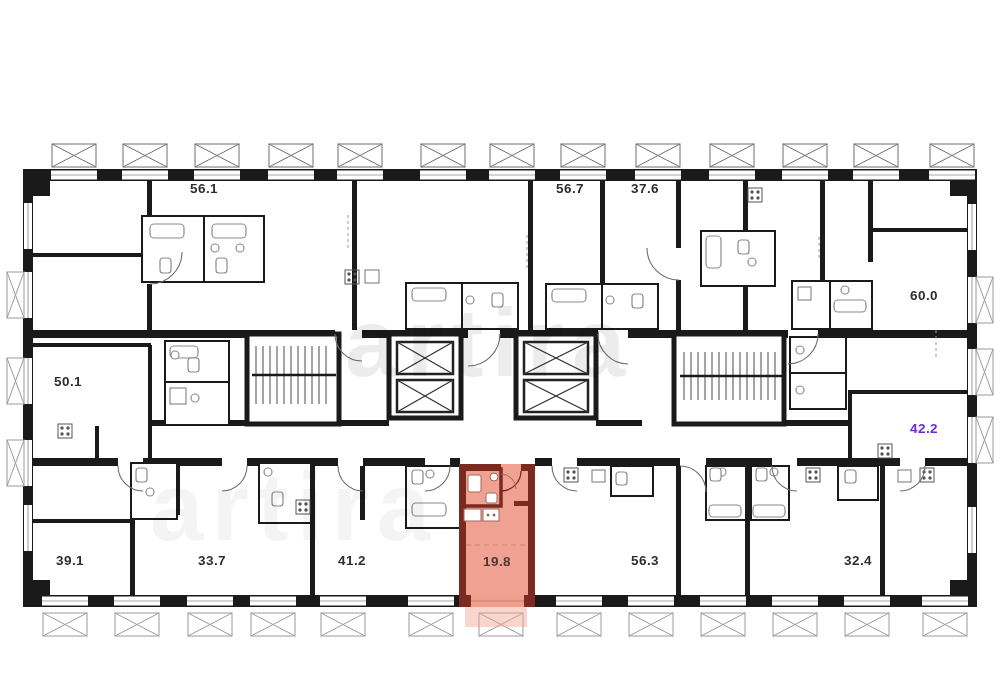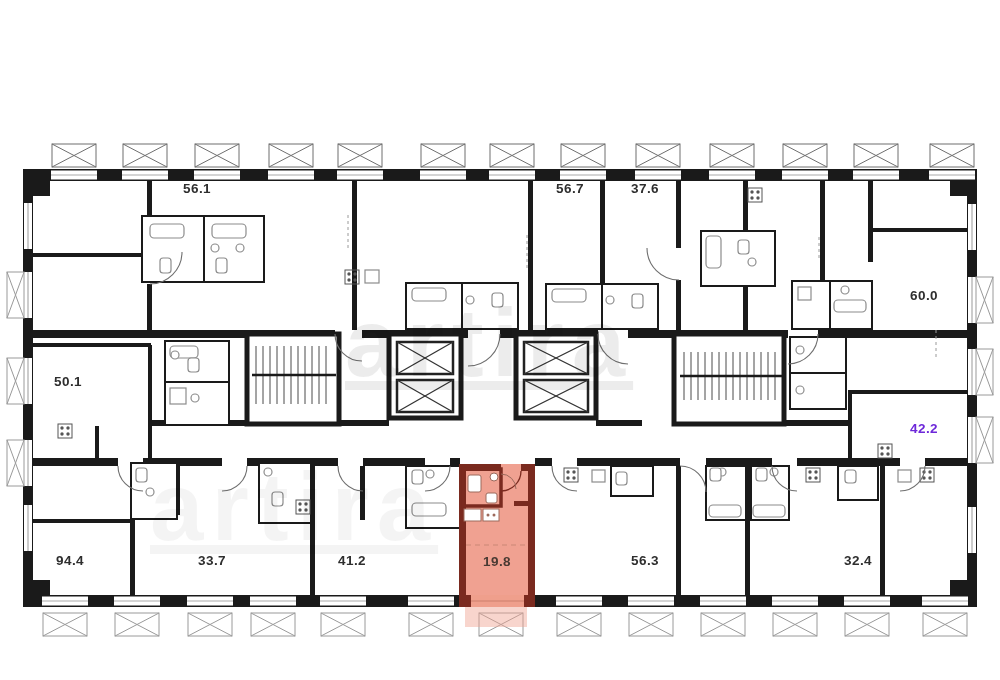--- a/index.html
+++ b/index.html
@@ -4,21 +4,21 @@
 <style>
   html,body{margin:0;padding:0;background:#ffffff;}
   .stage{position:relative;width:1000px;height:680px;background:#ffffff;overflow:hidden;
          font-family:"Liberation Sans", sans-serif;}
   .stage svg{position:absolute;left:0;top:0;}
   .unit-label{position:absolute;transform:translate(-50%,-50%);font-size:13.5px;font-weight:700;
               color:#2e2e2e;letter-spacing:.4px;white-space:nowrap;}
   .unit-label.muted{color:#6d28d9;}
   .unit-label.hl{color:#4a3a33;}
   .watermark{position:absolute;font-size:96px;font-weight:700;letter-spacing:8px;color:#000;
-             opacity:.07;pointer-events:none;user-select:none;text-decoration:underline;}
+             opacity:.07;pointer-events:none;user-select:none;}
   .wm1{left:345px;top:288px;}
   .wm2{left:150px;top:452px;opacity:.04;}
 </style>
 </head>
 <body>
 
 <div class="stage">
 
 <svg width="1000" height="680" viewBox="0 0 1000 680">
 
@@ -480,25 +480,25 @@
         <circle cx="494" cy="515" r="1.5" fill="#9c6a5c"></circle>
     <line x1="466" y1="545" x2="527" y2="545" stroke="#c98876" stroke-width="1.2" stroke-dasharray="5,4"></line>
     <path d="M521,471 A20,20 0 0 1 501,491" fill="none" stroke="#7a2a1f" stroke-width="1.3"></path>
     <path d="M501,474 A15,15 0 0 1 516,489" fill="none" stroke="#9c6a5c" stroke-width="1"></path>
   </g>
 </svg>
 
   <div class="watermark wm1">artira</div>
   <div class="watermark wm2">artira</div>
 
-  <div class="unit-label" style="left:197px;top:188px">56.1</div>
+  <div class="unit-label" style="left:204px;top:188px">56.1</div>
   <div class="unit-label" style="left:570px;top:188px">56.7</div>
   <div class="unit-label" style="left:645px;top:188px">37.6</div>
   <div class="unit-label" style="left:924px;top:295px">60.0</div>
   <div class="unit-label" style="left:68px;top:381px">50.1</div>
   <div class="unit-label muted" style="left:924px;top:428px">42.2</div>
-  <div class="unit-label" style="left:70px;top:560px">94.4</div>
+  <div class="unit-label" style="left:70px;top:560px">39.1</div>
   <div class="unit-label" style="left:212px;top:560px">33.7</div>
   <div class="unit-label" style="left:352px;top:560px">41.2</div>
   <div class="unit-label hl" style="left:497px;top:561px">19.8</div>
   <div class="unit-label" style="left:645px;top:560px">56.3</div>
   <div class="unit-label" style="left:858px;top:560px">32.4</div>
 </div>
 
 </body></html>

